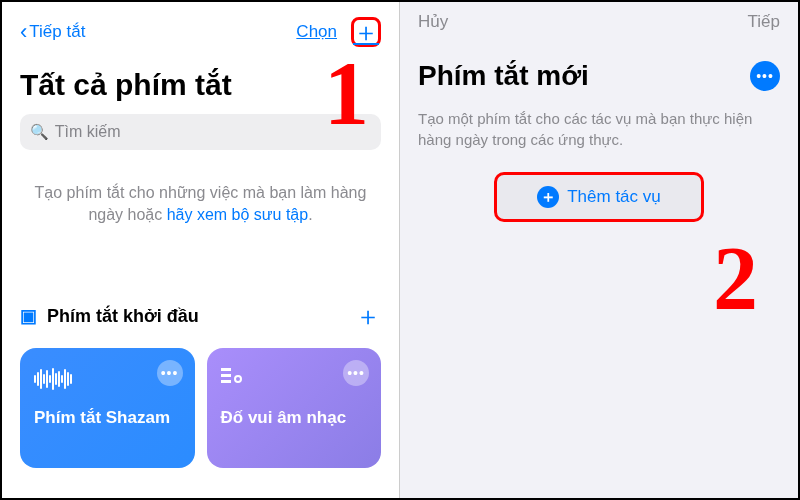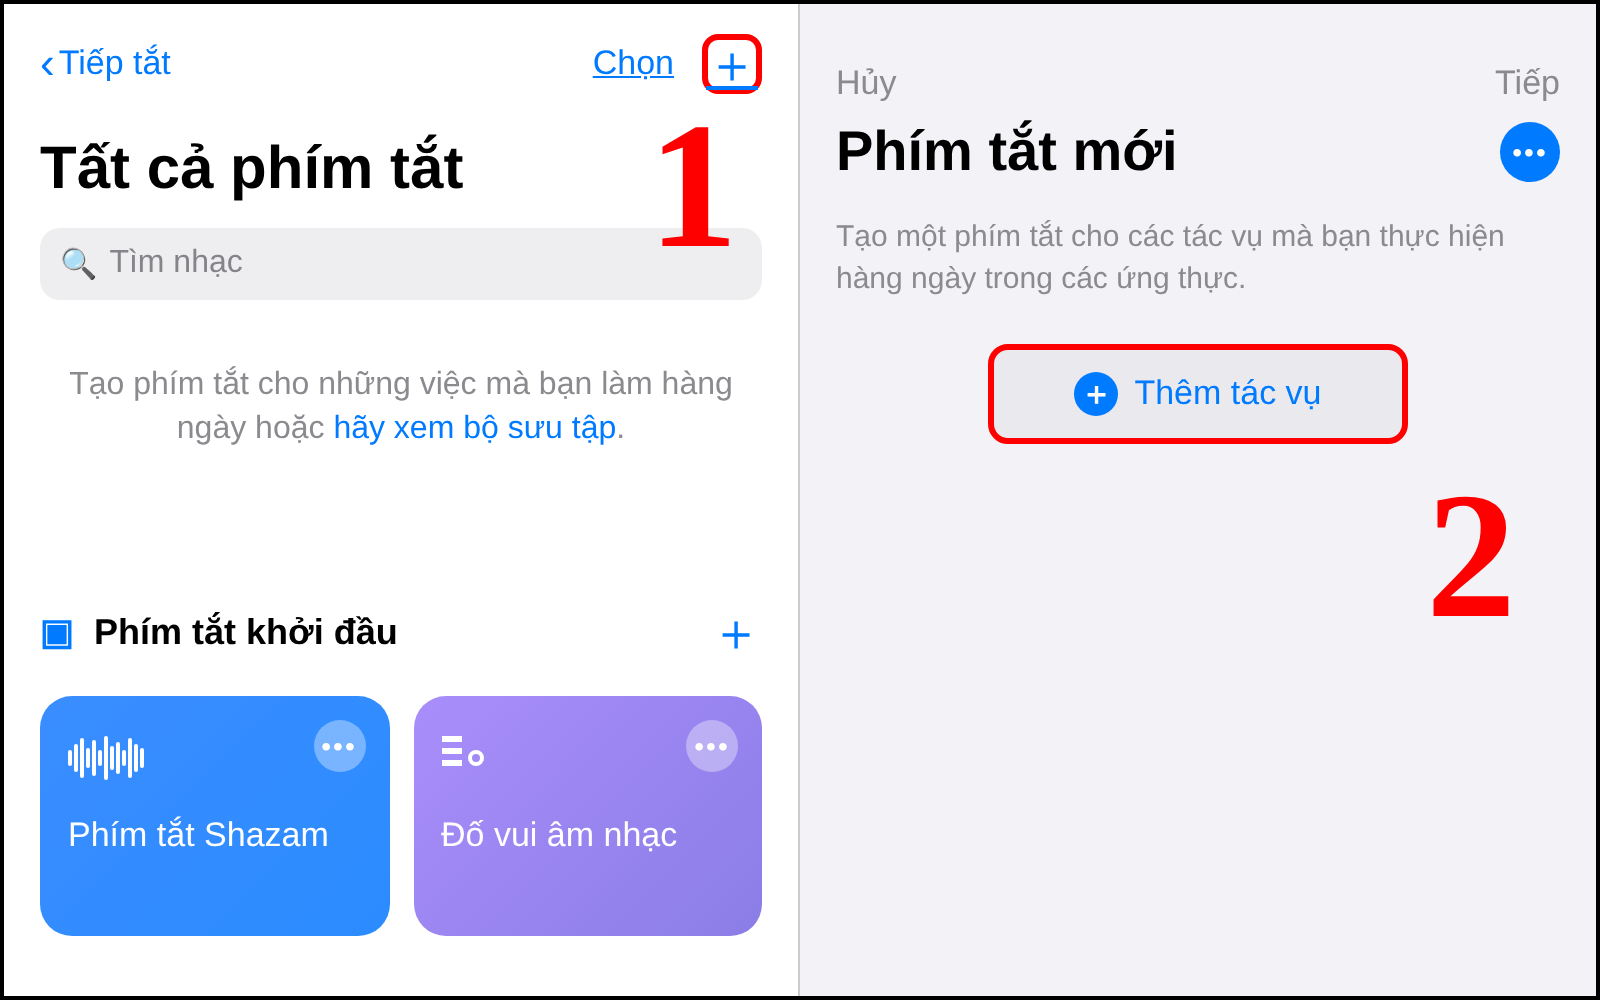--- a/index.html
+++ b/index.html
@@ -32,24 +32,24 @@
     .folder-icon { color: #007aff; font-size: 18px; }
     .coll-plus { color: #007aff; font-size: 26px; font-weight: 300; }
     
     
     .cards { display: flex; gap: 12px; margin-top: 14px; }
     .card { flex: 1; border-radius: 16px; padding: 14px; color: #fff; position: relative; height: 120px; }
     .card-blue { background: linear-gradient(135deg, #3a8dff, #2b8cff); }
     .card-purple { background: linear-gradient(135deg, #a98efb, #8b7de6); }
     .card-more { position: absolute; top: 12px; right: 12px; width: 26px; height: 26px; border-radius: 50%; background: rgba(255,255,255,0.35); display: flex; align-items: center; justify-content: center; font-size: 14px; letter-spacing: 1px; }
     .card-icon { margin-top: 6px; height: 22px; }
-    .card-label { font-size: 17px; font-weight: 400; margin-top: 18px; line-height: 1.2; }
+    .card-label { font-size: 17px; font-weight: 700; margin-top: 18px; line-height: 1.2; }
     
     
-    .nav-right-panel { display: flex; align-items: flex-end; justify-content: space-between; height: 40px; color: #8a8a8f; font-size: 17px; }
+    .nav-right-panel { display: flex; align-items: flex-start; justify-content: space-between; height: 40px; color: #8a8a8f; font-size: 17px; }
     .title-row { display: flex; align-items: center; justify-content: space-between; margin-top: 8px; }
     .title2 { font-size: 28px; font-weight: 700; color: #000; }
     .more-circle { width: 30px; height: 30px; border-radius: 50%; background: #007aff; color: #fff; display: flex; align-items: center; justify-content: center; font-size: 14px; letter-spacing: 1px; }
     .desc { color: #8a8a8f; font-size: 15px; line-height: 1.4; margin-top: 16px; }
     
     .add-action { display: flex; align-items: center; justify-content: center; gap: 8px; background: #e9e9ee; border-radius: 10px; padding: 11px; margin-top: 22px; color: #007aff; font-size: 17px; font-weight: 500; border: 3px solid #ff0000; width: 210px; margin-left: auto; margin-right: auto; }
     .add-action .circ { width: 22px; height: 22px; border-radius: 50%; background: #007aff; color: #fff; display: flex; align-items: center; justify-content: center; font-size: 16px; font-weight: 700; }
     
     
     .ann { position: absolute; font-family: 'Times New Roman', serif; font-size: 90px; font-weight: 700; color: #ff0000; pointer-events: none; }
@@ -79,21 +79,21 @@
       <div class="plus-btn">
         <span>＋</span>
       </div>
     </div>
   </div>
 
   <h1 class="title">Tất cả phím tắt</h1>
 
   <div class="search">
     <span class="search-icon">🔍</span>
-    <span>Tìm nhạc</span>
+    <span>Tìm kiếm</span>
   </div>
 
   <p class="hint">
     <span>Tạo phím tắt cho những việc mà bạn làm hàng ngày hoặc </span><a href="#">hãy xem bộ sưu tập</a><span>.</span>
   </p>
 
   <div class="coll-header">
     <div class="coll-left">
       <span class="folder-icon">▣</span>
       <span>Phím tắt khởi đầu</span>

